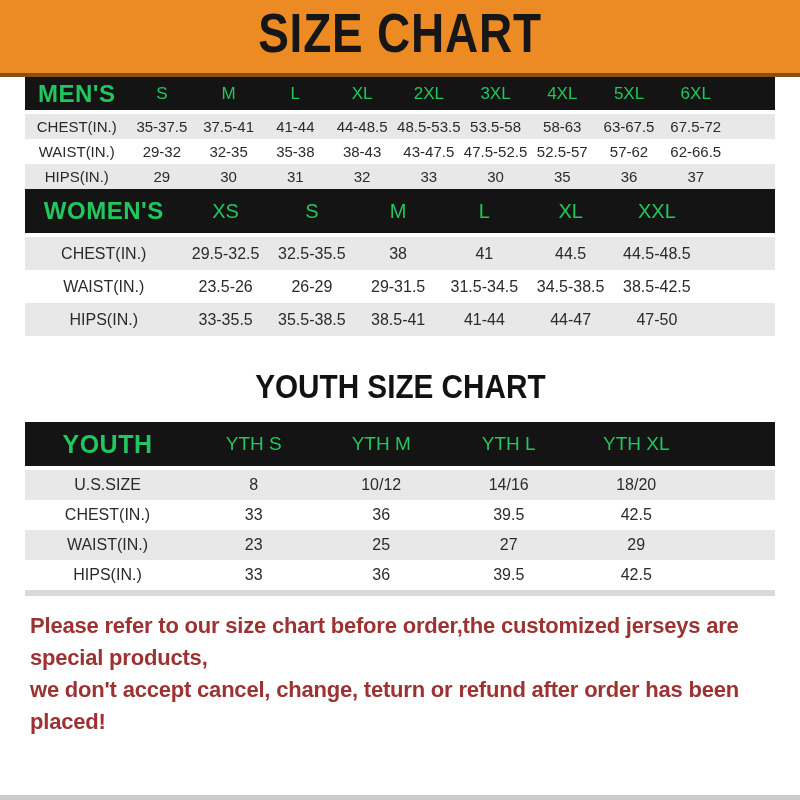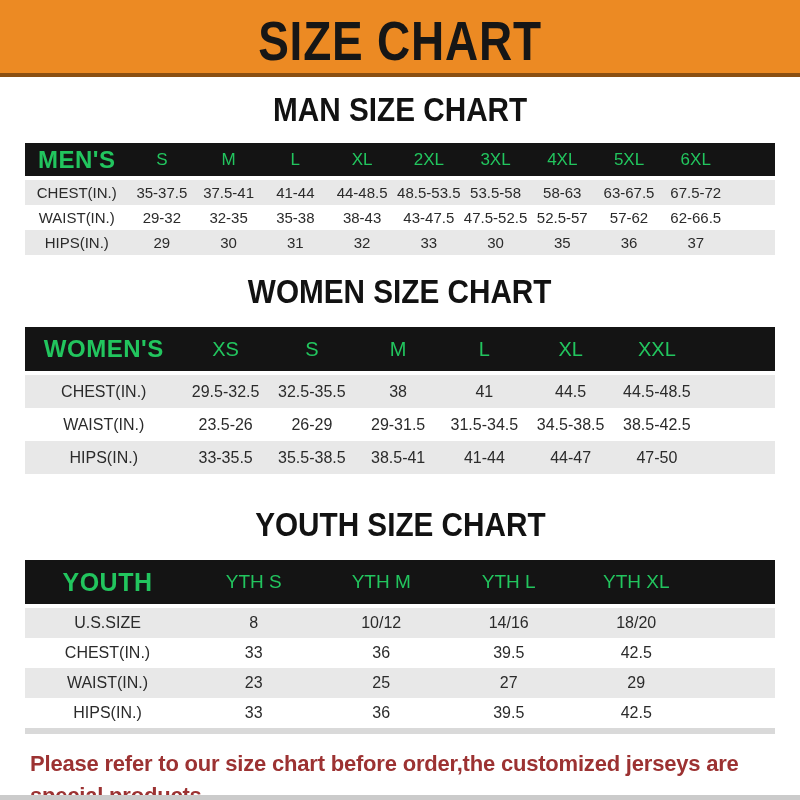--- a/index.html
+++ b/index.html
@@ -4,21 +4,21 @@
 <style>
   html,body{margin:0;padding:0;}
   body{
     width:800px;height:800px;overflow:hidden;background:#ffffff;
     font-family:"Liberation Sans","DejaVu Sans",sans-serif;
     position:relative;
   }
   
   .banner{
     height:73px;background:#EC8A23;border-bottom:4px solid #8a4f12;
-    display:flex;align-items:flex-end;justify-content:center;
+    display:flex;align-items:flex-start;justify-content:center;
   }
   .banner-title{
     display:inline-block;font-size:56px;font-weight:bold;color:#161616;
     letter-spacing:1px;transform:scaleX(.82);white-space:nowrap;
   }
   
   .section-heading{text-align:center;margin:14px 0 8px 0;line-height:38px;}
   .section-heading.sp1{margin-top:18px;margin-bottom:10px;}
   .section-heading.sp2{margin-top:32px;margin-bottom:10px;}
   .section-heading span{
@@ -61,23 +61,20 @@
   .bottom-edge{position:absolute;left:0;bottom:0;width:800px;height:5px;background:#cbcbcb;}
 </style>
 </head>
 <body>
 
 <div class="banner">
   <span class="banner-title">SIZE CHART</span>
 </div>
 
 <div>
-  <div class="section-heading">
-    <span>MAN SIZE CHART</span>
-  </div>
   <table class="size-table t-men">
       <colgroup>
         <col style="width: 13.8%;">
         <col style="width: 8.9%;">
         <col style="width: 8.9%;">
         <col style="width: 8.9%;">
         <col style="width: 8.9%;">
         <col style="width: 8.9%;">
         <col style="width: 8.9%;">
         <col style="width: 8.9%;">
@@ -138,23 +135,20 @@
           <td>35</td>
           <td>36</td>
           <td>37</td>
           <td></td>
         </tr>
       </tbody>
     </table>
 </div>
 
 <div>
-  <div class="section-heading sp1">
-    <span>WOMEN SIZE CHART</span>
-  </div>
   <table class="size-table t-women">
       <colgroup>
         <col style="width: 21%;">
         <col style="width: 11.5%;">
         <col style="width: 11.5%;">
         <col style="width: 11.5%;">
         <col style="width: 11.5%;">
         <col style="width: 11.5%;">
         <col style="width: 11.5%;">
         <col style="width: 10%;">

